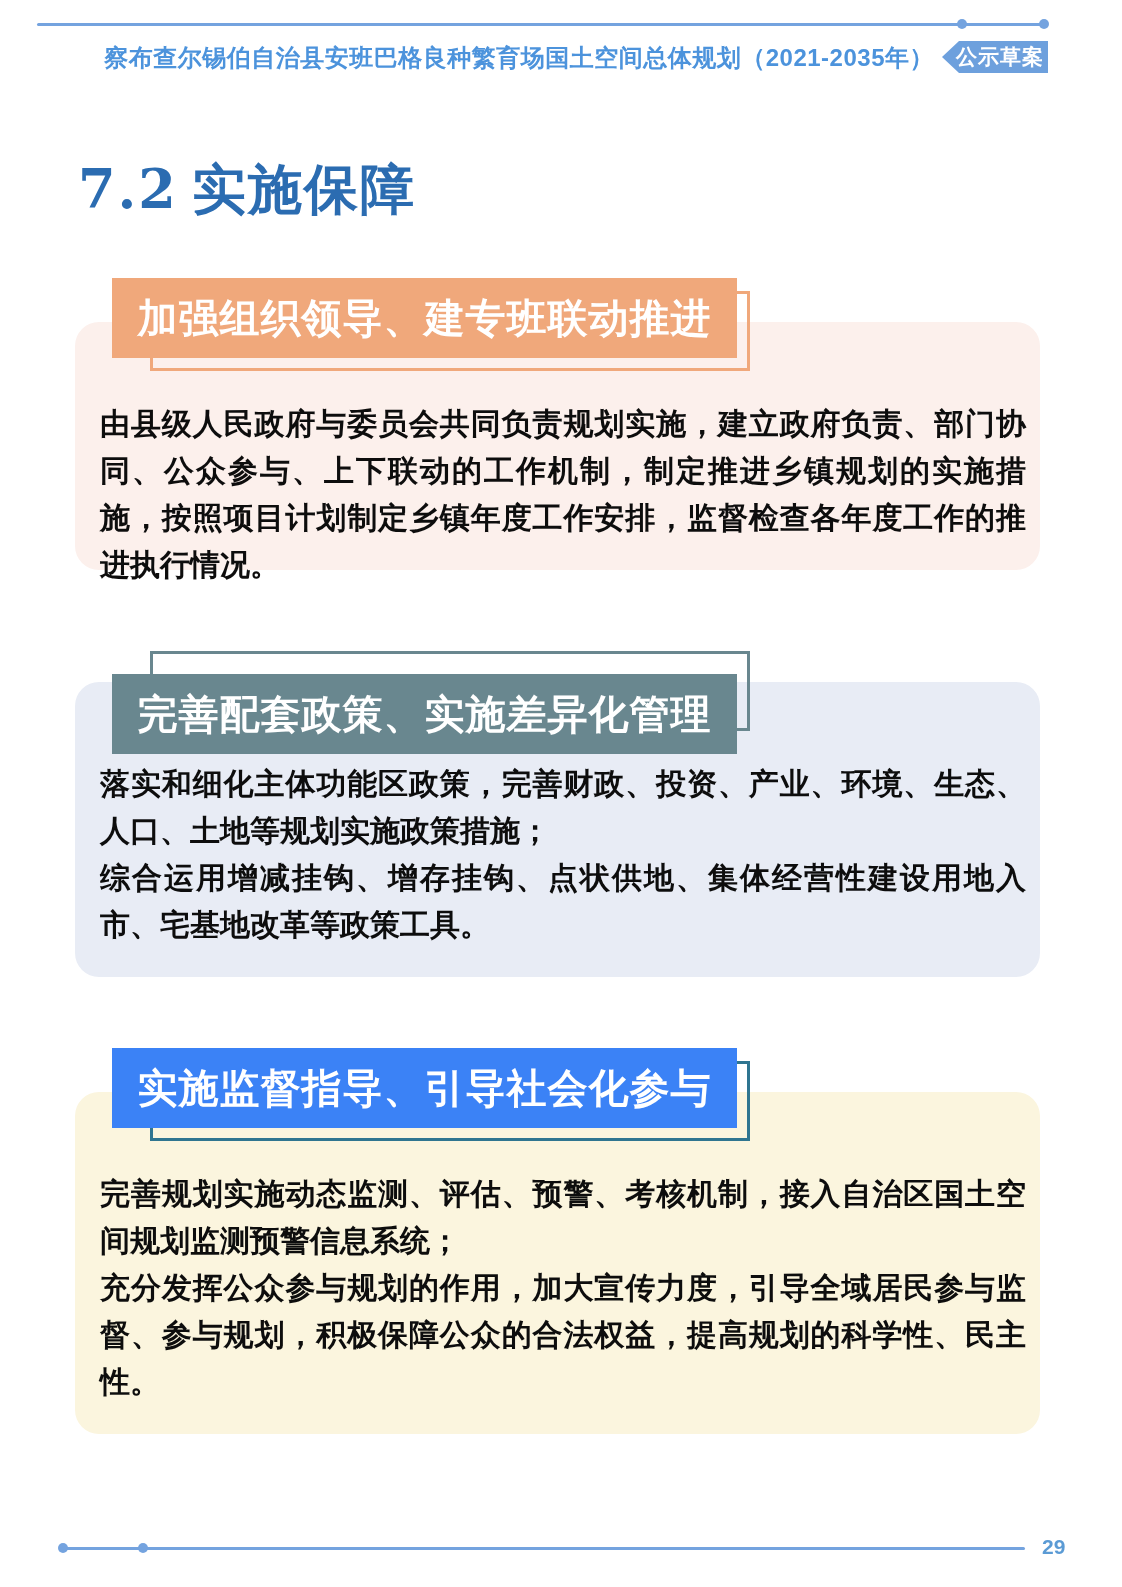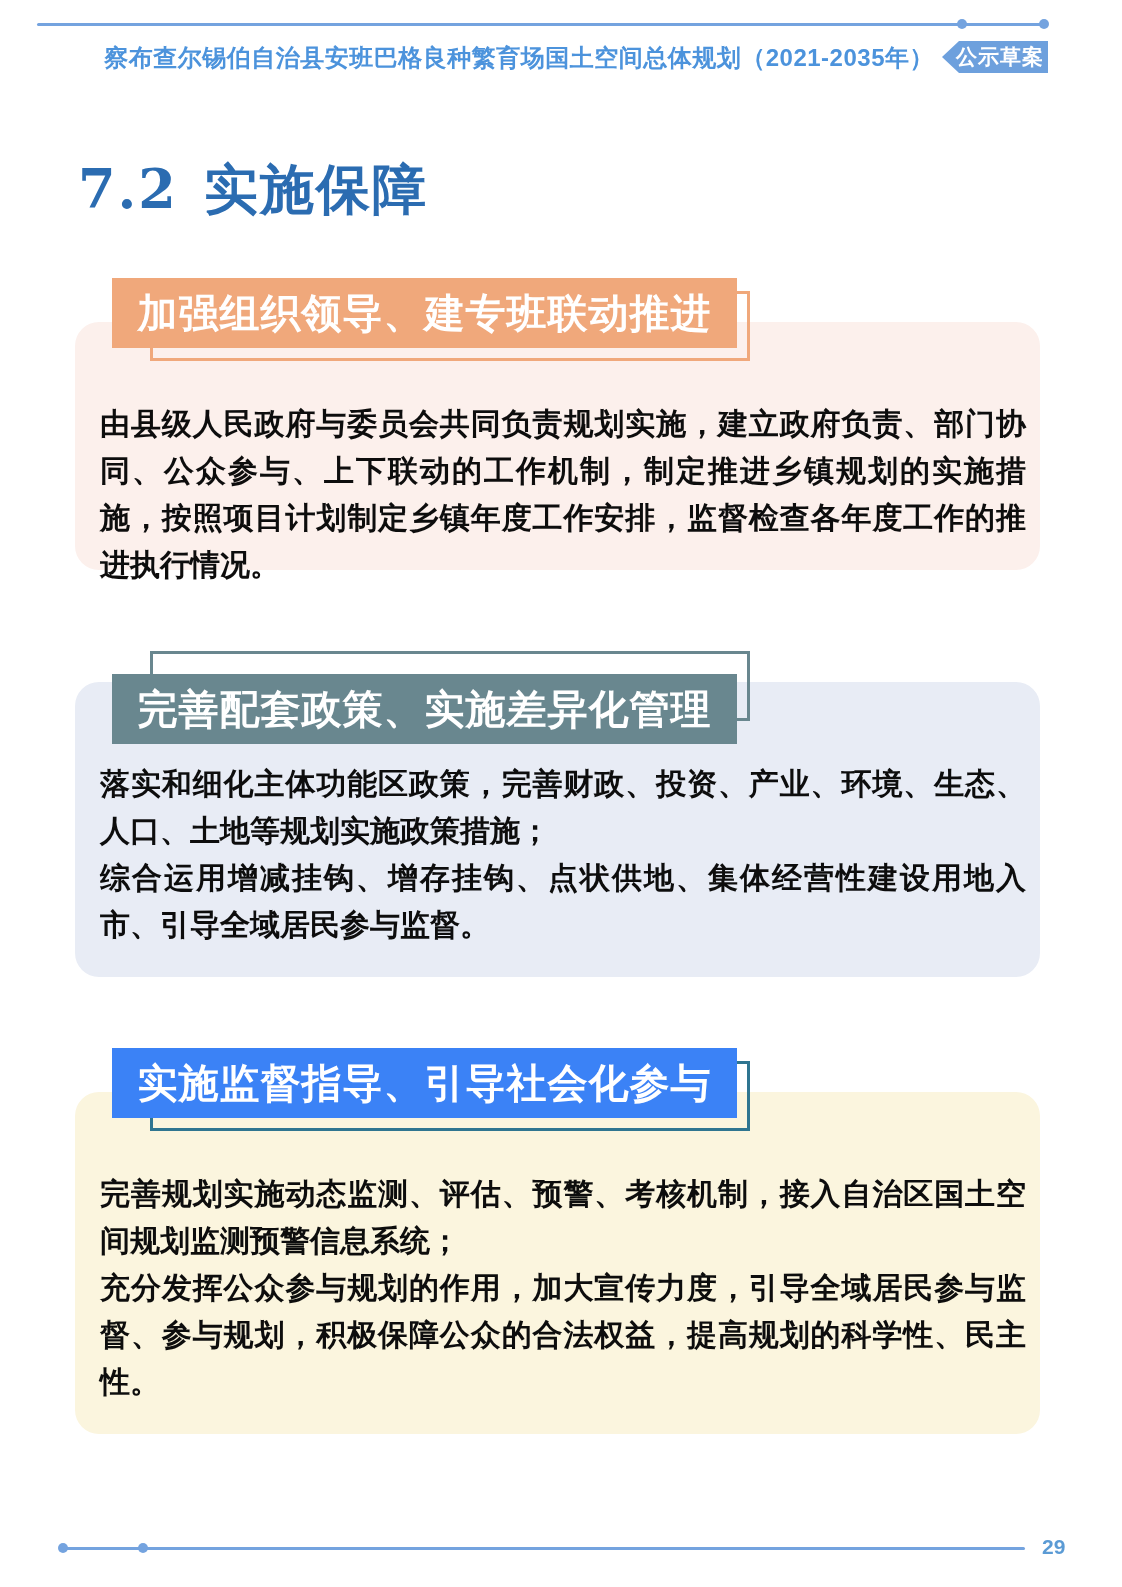--- a/index.html
+++ b/index.html
@@ -38,25 +38,25 @@
     letter-spacing:1px;
   }
 
   
   .h1{
     position:absolute;left:78px;top:150px;
     font-family:"DejaVu Serif","Liberation Serif",serif;
     font-weight:800;color:#2B6CB1;font-size:54px;line-height:78px;
     letter-spacing:2px;white-space:nowrap;
   }
-  .h1 .h1-num{margin-right:26px;}
+  .h1 .h1-num{margin-right:14px;}
 
   
   .block-header{
-    position:absolute;left:100px;width:625px;height:70px;z-index:2;padding-left:12px;
+    position:absolute;left:100px;width:625px;height:80px;z-index:2;padding-left:12px;
   }
   .block-header .fill{
     position:relative;z-index:2;width:100%;height:100%;
     display:flex;align-items:center;justify-content:center;
     color:#ffffff;font-size:40px;font-weight:800;letter-spacing:1px;
     white-space:nowrap;
   }
   .block-header .outline{
     position:absolute;z-index:1;
     left:50px;top:13px;right:-13px;bottom:-13px;
@@ -122,21 +122,21 @@
   <div class="panel panel-1">
     <p>由县级人民政府与委员会共同负责规划实施，建立政府负责、部门协同、公众参与、上下联动的工作机制，制定推进乡镇规划的实施措施，按照项目计划制定乡镇年度工作安排，监督检查各年度工作的推进执行情况。</p>
   </div>
 
   <div class="block-header hdr-2">
     <div class="outline"></div>
     <div class="fill">完善配套政策、实施差异化管理</div>
   </div>
   <div class="panel panel-2">
     <p>落实和细化主体功能区政策，完善财政、投资、产业、环境、生态、人口、土地等规划实施政策措施；</p>
-    <p>综合运用增减挂钩、增存挂钩、点状供地、集体经营性建设用地入市、引导全域居民参与监督。</p>
+    <p>综合运用增减挂钩、增存挂钩、点状供地、集体经营性建设用地入市、宅基地改革等政策工具。</p>
   </div>
 
   <div class="block-header hdr-3">
     <div class="outline"></div>
     <div class="fill">实施监督指导、引导社会化参与</div>
   </div>
   <div class="panel panel-3">
     <p>完善规划实施动态监测、评估、预警、考核机制，接入自治区国土空间规划监测预警信息系统；</p>
     <p>充分发挥公众参与规划的作用，加大宣传力度，引导全域居民参与监督、参与规划，积极保障公众的合法权益，提高规划的科学性、民主性。</p>
   </div>

